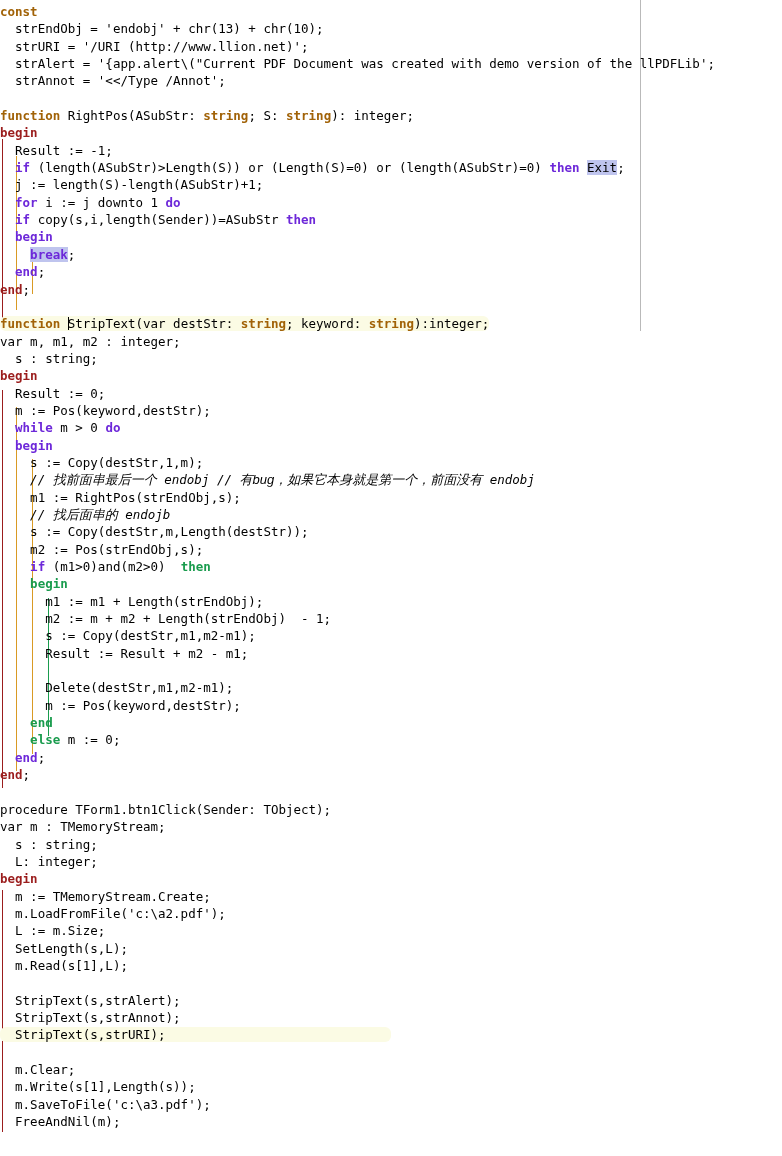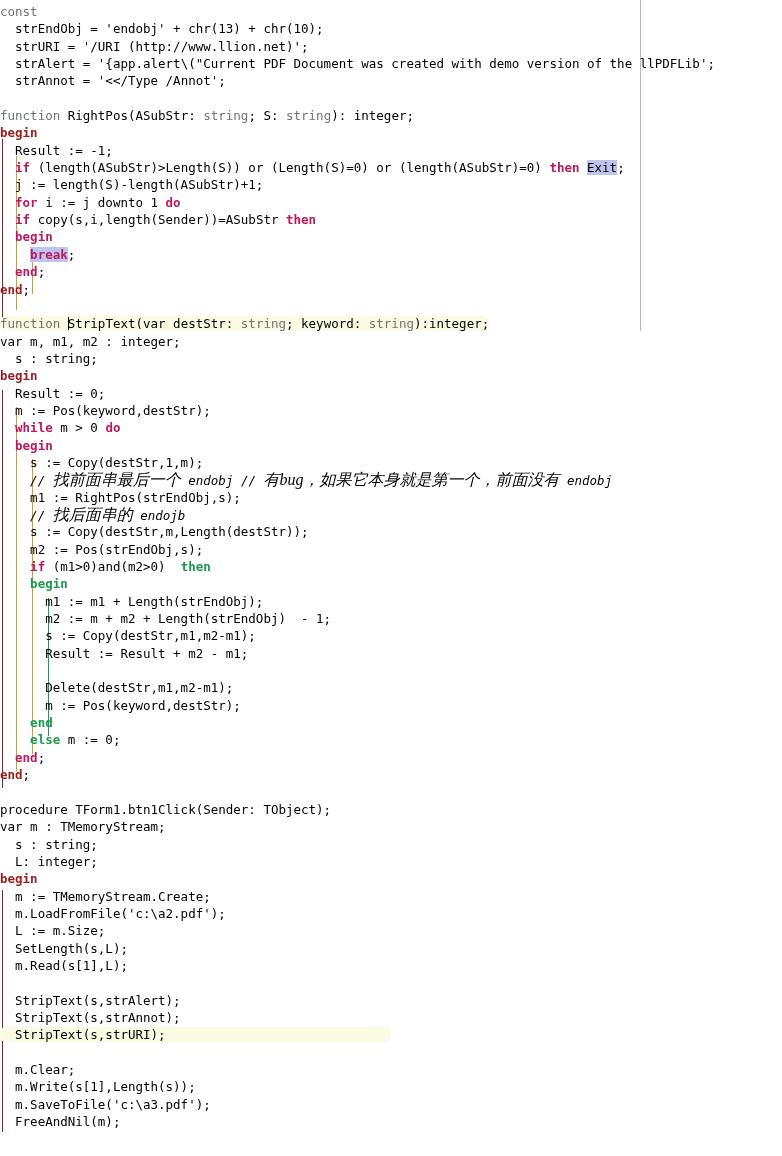--- a/index.html
+++ b/index.html
@@ -54,31 +54,31 @@
   }
 
   
   .guide {
     position: absolute;
     width: 1px;
   }
 
   
   .kw-red     { color: #9b1d1d; font-weight: bold; }   
-  .kw-orange  { color: #be185d; font-weight: bold; }   
+  .kw-orange  { color: #6d28d9; font-weight: bold; }   
   .kw-green   { color: #1a9c4e; font-weight: bold; }   
-  .kw-bold    { color: #737373; font-weight: normal; }   
+  .kw-bold    { color: #a16207; font-weight: bold; }   
   .plain      { color: #000000; }
   .comment    { color: #000000; font-style: italic; }
   .sel        { background: #bfc4ee; margin-top: 16px; }                 
 
   .cn {
-    font-family: Liberation Serif, serif;
+    font-family: Liberation Sans, sans-serif;
     font-style: italic;
-    font-size: 16px;
+    font-size: 13px;
   }
 
   .caret {
     display: inline-block;
     width: 1px;
     height: 13px;
     background: #000;
     vertical-align: -2px;
     margin: 0 -1px 0 0;
   }

